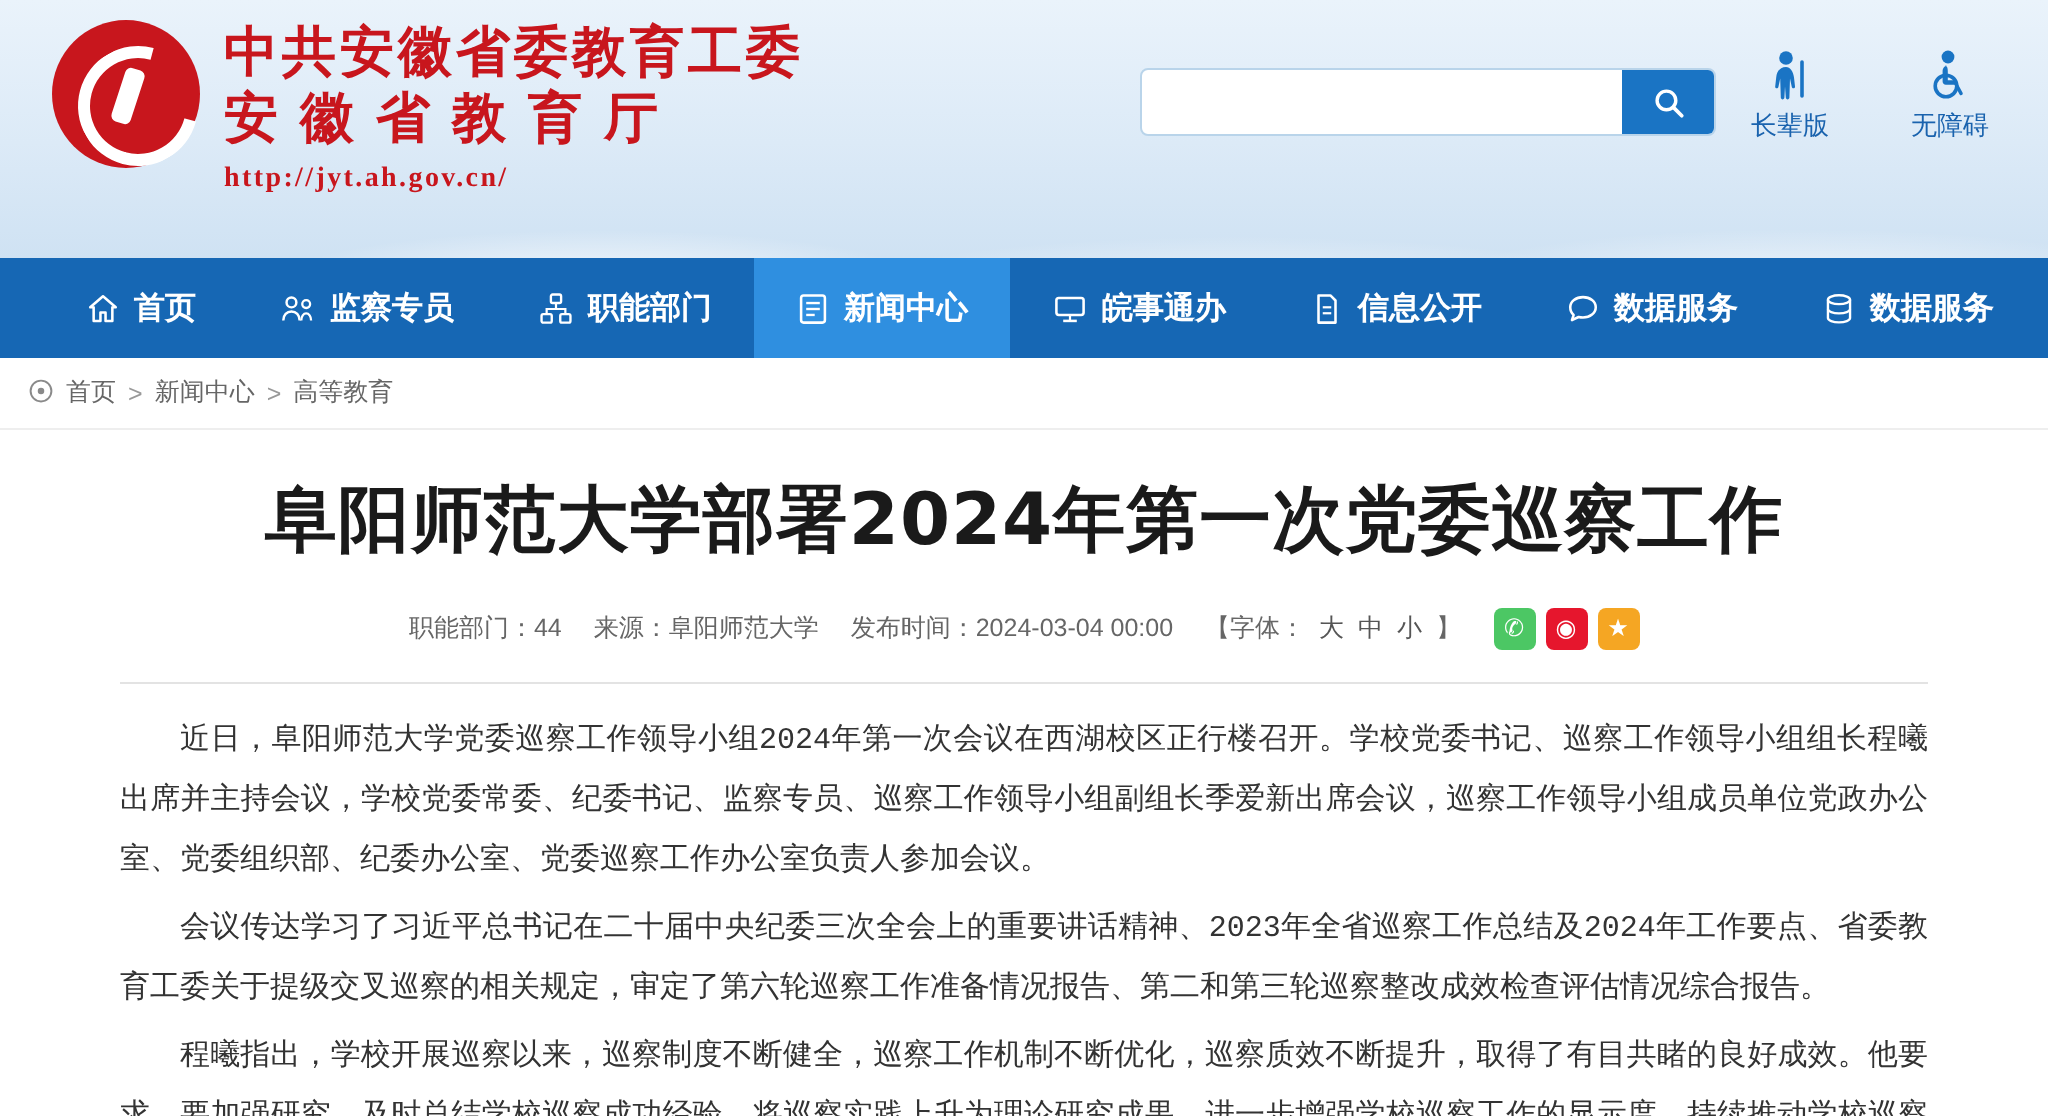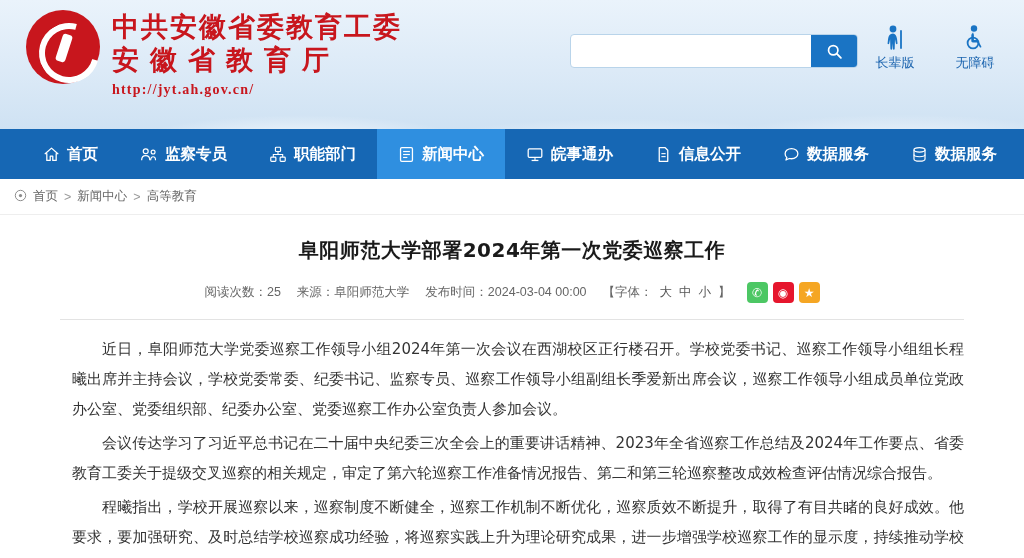--- a/index.html
+++ b/index.html
@@ -164,21 +164,21 @@
   }
   .crumb a { color: #666; text-decoration: none; cursor: pointer; }
   .crumb .sep { color: #999; }
 
   
   .article {
     padding: 22px 60px 0 60px;
   }
   .art-title {
     text-align: center;
-    font-size: 20px;
+    font-size: 36px;
     font-weight: bold;
     color: #1a1a1a;
     font-family: "DejaVu Sans", sans-serif;
     letter-spacing: .5px;
     line-height: 1.35;
   }
   .art-meta {
     margin-top: 18px;
     display: flex;
     align-items: center;
@@ -214,22 +214,23 @@
   }
   .body-text {
     margin-top: 14px;
     font-size: 15px;
     line-height: 2.0;
     color: #333333;
     text-align: justify;
     font-family: "DejaVu Sans", sans-serif;
   }
   .body-text p {
-    margin: 0 0 4px 12px;
+    margin: 0 0 4px 0;
     text-indent: 2em;
+    font-family: Liberation Mono, monospace;
   }
 </style>
 </head>
 <body>
 
 <div class="header">
 
   <div class="logo-area">
     <div class="logo-mark"></div>
     <div class="logo-text">
@@ -376,21 +377,21 @@
   <span class="sep">&gt;</span>
   <a>高等教育</a>
 </div>
 
 <div class="article">
 
   <div class="art-title">阜阳师范大学部署2024年第一次党委巡察工作</div>
 
   <div class="art-meta">
     <span class="meta-item">
-      <span>阅读次数：</span><span>25</span>
+      <span>职能部门：</span><span>44</span>
     </span>
     <span class="meta-item">
       <span>来源：</span><span>阜阳师范大学</span>
     </span>
     <span class="meta-item">
       <span>发布时间：</span><span>2024-03-04 00:00</span>
     </span>
     <span class="font-size-box">
       <span>【字体：</span>
       <span class="fs-opt">大</span>

